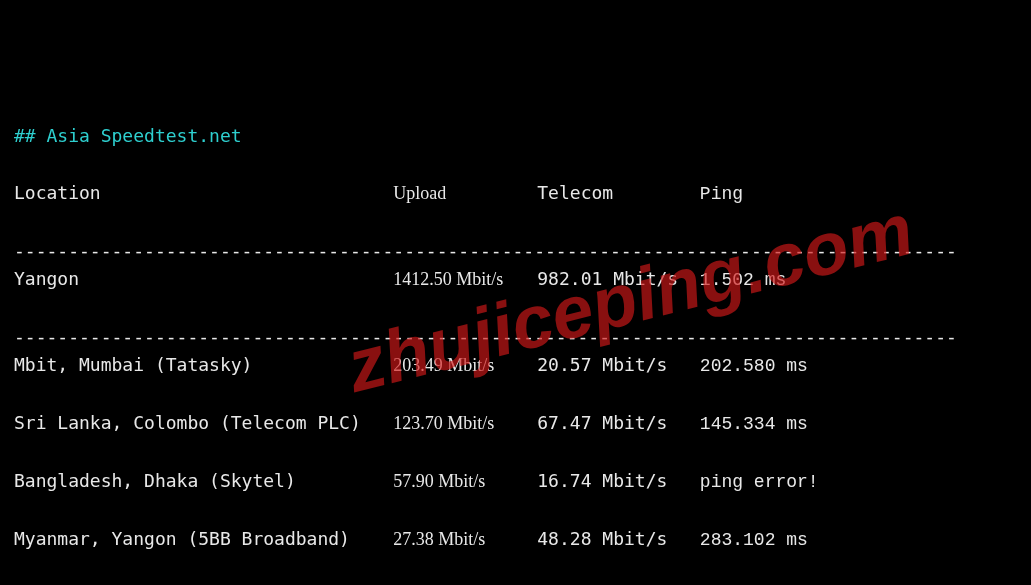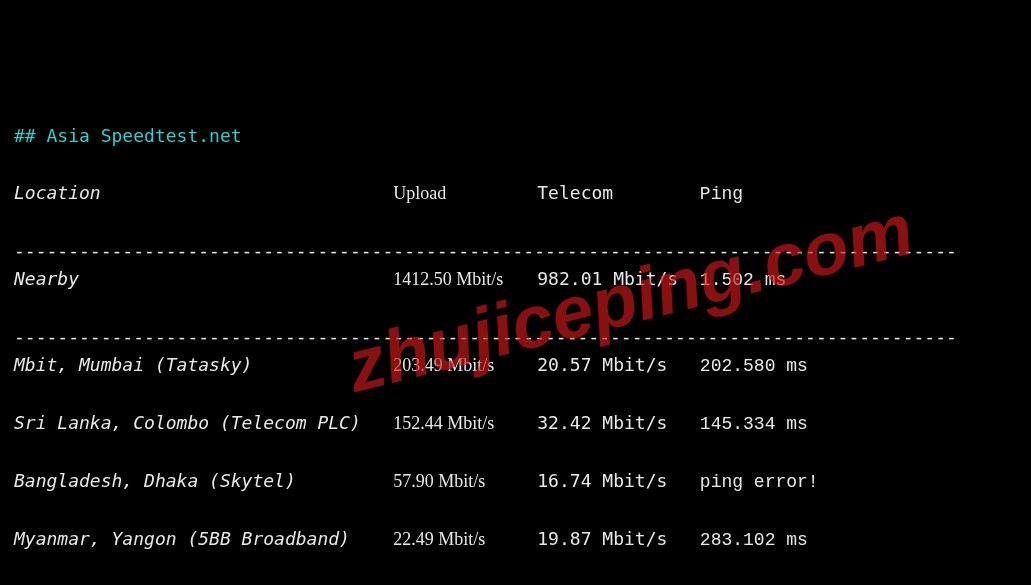--- a/index.html
+++ b/index.html
@@ -19,21 +19,21 @@
       width: 1031px;
       height: 585px;
       position: relative;
     }
     .title {
       color: #2ecfcf;
     }
     .row {
       display: block;
     }
-    .col-loc { display: inline-block; width: 35ch; font-style: italic; }
+    .col-loc { display: inline-block; width: 35ch; }
     .col-up  { display: inline-block; width: 16ch; font-family: Liberation Serif, serif; }
     .col-dl  { display: inline-block; width: 15ch; }
     .col-pg  { display: inline-block; font-family: Liberation Mono, monospace; }
     .divider { color: #e8e8e8; letter-spacing: 0; }
     .watermark {
       position: absolute;
       top: 240px;
       left: 340px;
       font-family: Arial, sans-serif;
       font-size: 74px;
@@ -48,26 +48,26 @@
   </style>
 </head>
 <body>
 
 
 
 <span class="title">## Asia Speedtest.net</span>
 
 <span class="row"><span class="col-loc">Location</span><span class="col-up">Upload</span><span class="col-dl">Telecom</span><span class="col-pg">Ping</span></span>
 <span class="divider">---------------------------------------------------------------------------------------</span>
-<span class="row"><span class="col-loc">Nearby</span><span class="col-up">1412.50 Mbit/s</span><span class="col-dl">982.01 Mbit/s</span><span class="col-pg">1.502 ms</span></span>
+<span class="row"><span class="col-loc">Yangon</span><span class="col-up">1412.50 Mbit/s</span><span class="col-dl">982.01 Mbit/s</span><span class="col-pg">1.502 ms</span></span>
 <span class="divider">---------------------------------------------------------------------------------------</span>
 <span class="row"><span class="col-loc">Mbit, Mumbai (Tatasky)</span><span class="col-up">203.49 Mbit/s</span><span class="col-dl">20.57 Mbit/s</span><span class="col-pg">202.580 ms</span></span>
-<span class="row"><span class="col-loc">Sri Lanka, Colombo (Telecom PLC)</span><span class="col-up">152.44 Mbit/s</span><span class="col-dl">32.42 Mbit/s</span><span class="col-pg">145.334 ms</span></span>
+<span class="row"><span class="col-loc">Sri Lanka, Colombo (Telecom PLC)</span><span class="col-up">123.70 Mbit/s</span><span class="col-dl">67.47 Mbit/s</span><span class="col-pg">145.334 ms</span></span>
 <span class="row"><span class="col-loc">Bangladesh, Dhaka (Skytel)</span><span class="col-up">57.90 Mbit/s</span><span class="col-dl">16.74 Mbit/s</span><span class="col-pg">ping error!</span></span>
-<span class="row"><span class="col-loc">Myanmar, Yangon (5BB Broadband)</span><span class="col-up">22.49 Mbit/s</span><span class="col-dl">19.87 Mbit/s</span><span class="col-pg">283.102 ms</span></span>
+<span class="row"><span class="col-loc">Myanmar, Yangon (5BB Broadband)</span><span class="col-up">27.38 Mbit/s</span><span class="col-dl">48.28 Mbit/s</span><span class="col-pg">283.102 ms</span></span>
 <span class="row"><span class="col-loc">Laos, Vientaine (Mangkone)</span><span class="col-up">52.49 Mbit/s</span><span class="col-dl">91.87 Mbit/s</span><span class="col-pg">227.643 ms</span></span>
 
 
 
 
 
 
 
 
 

